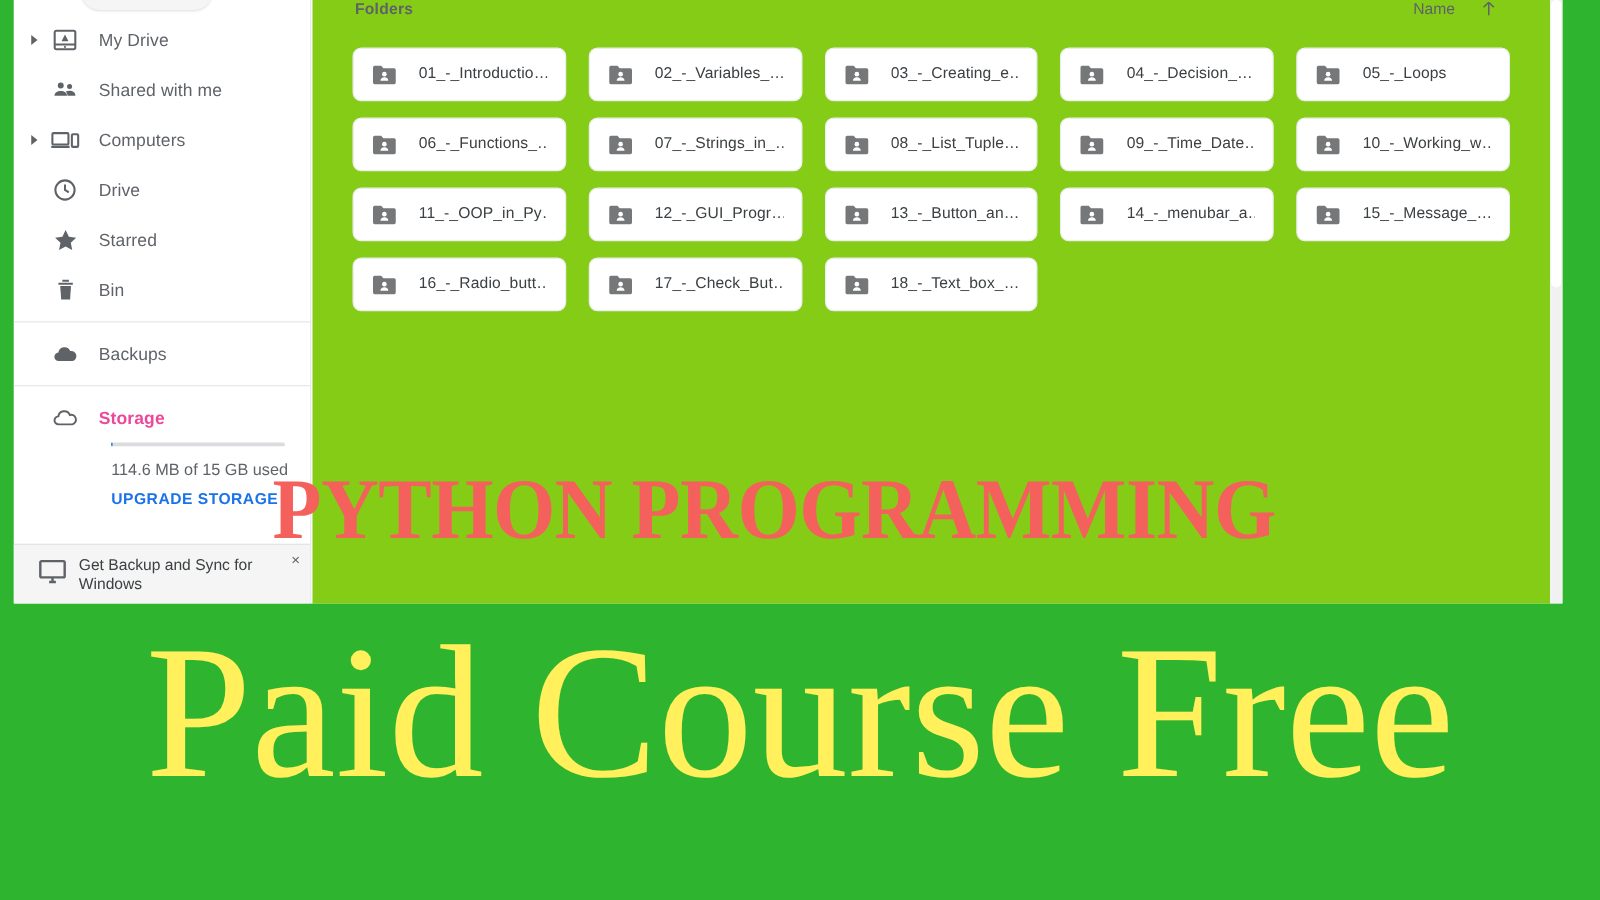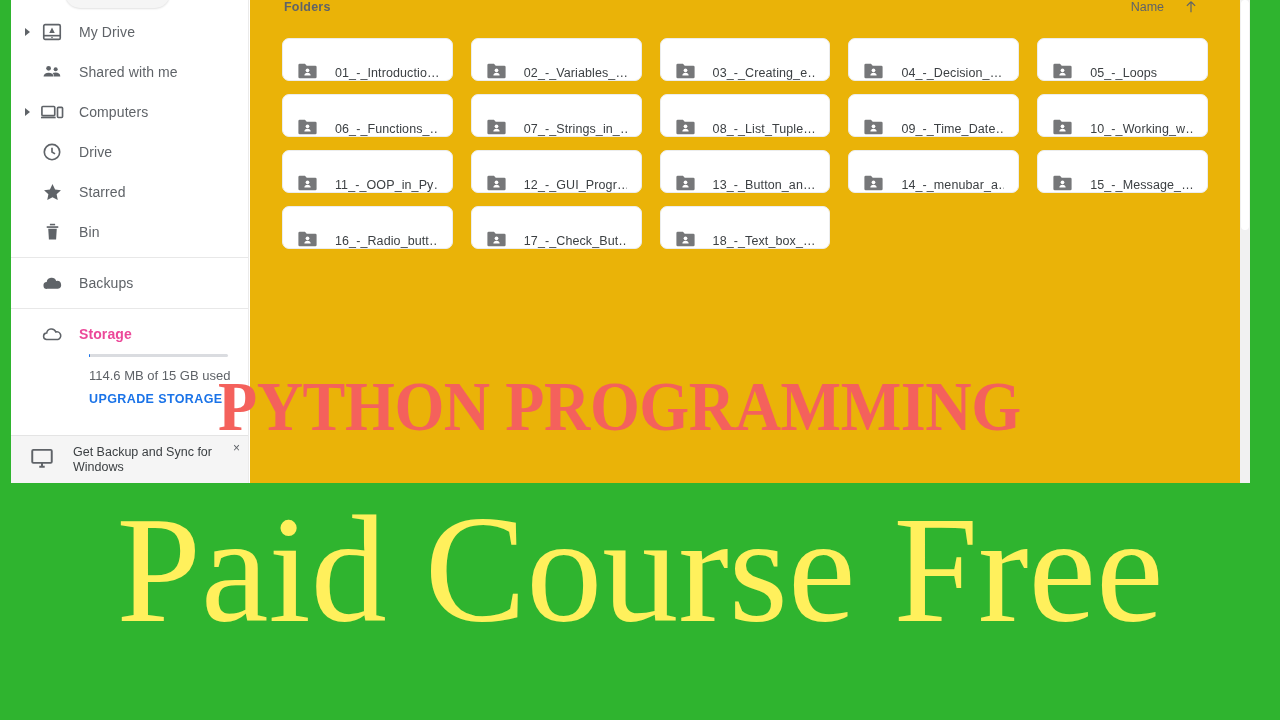--- a/index.html
+++ b/index.html
@@ -118,40 +118,40 @@
     left: 0; right: 0; bottom: 0;
     height: 48px;
     background: #f5f5f5;
     border-top: 1px solid #e4e4e4;
     display: flex;
     align-items: center;
     padding-left: 18px;
   }
   #backup-promo .promo-icon { color: #5f6368; flex: 0 0 32px; }
   #backup-promo .promo-text {
-    margin-left: 12px;
+    margin-left: 2px;
     font-size: 12.5px;
     line-height: 15px;
     color: #3c4043;
     max-width: 152px;
   }
   #backup-promo .promo-close {
     position: absolute;
     right: 8px; top: 6px;
     font-size: 12px;
     color: #5f6368;
     cursor: pointer;
     line-height: 1;
   }
 
   
   #main {
     position: absolute;
     left: 239px; top: 0; right: 10px; height: 483px;
-    background: #eab308;
+    background: #84cc16;
     padding: 0 24px;
   }
   #content-header {
     position: relative;
     height: 26px;
   }
   #folders-label {
     position: absolute;
     left: 10px; top: 0;
     font-size: 12.5px;
@@ -181,22 +181,22 @@
     grid-template-columns: repeat(5, 1fr);
     gap: 13px 18px;
     padding: 12px 8px 0 8px;
   }
   .folder-card {
     height: 43px;
     background: #ffffff;
     border: 1px solid #eceded;
     border-radius: 7px;
     display: flex;
-    align-items: flex-end;
-    padding: 0 14px;
+    align-items: flex-start;
+    padding: 12px 14px;
     cursor: pointer;
     overflow: hidden;
   }
   .folder-card .f-icon {
     flex: 0 0 22px;
     color: #767779;
     display: flex;
     align-items: center;
   }
   .folder-card .f-name {

